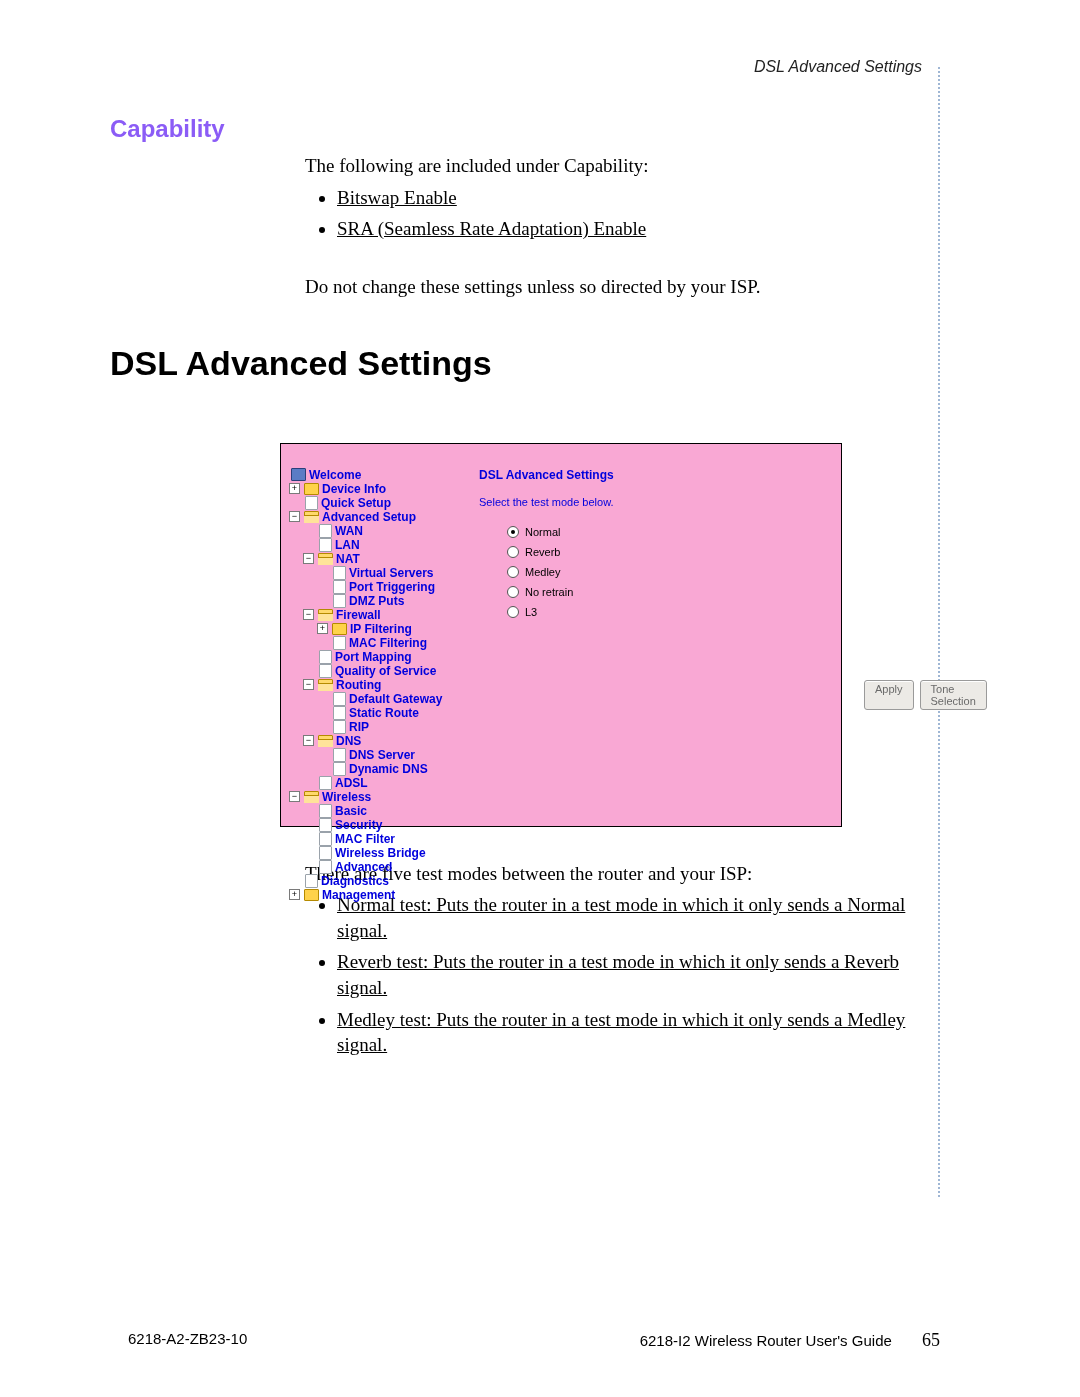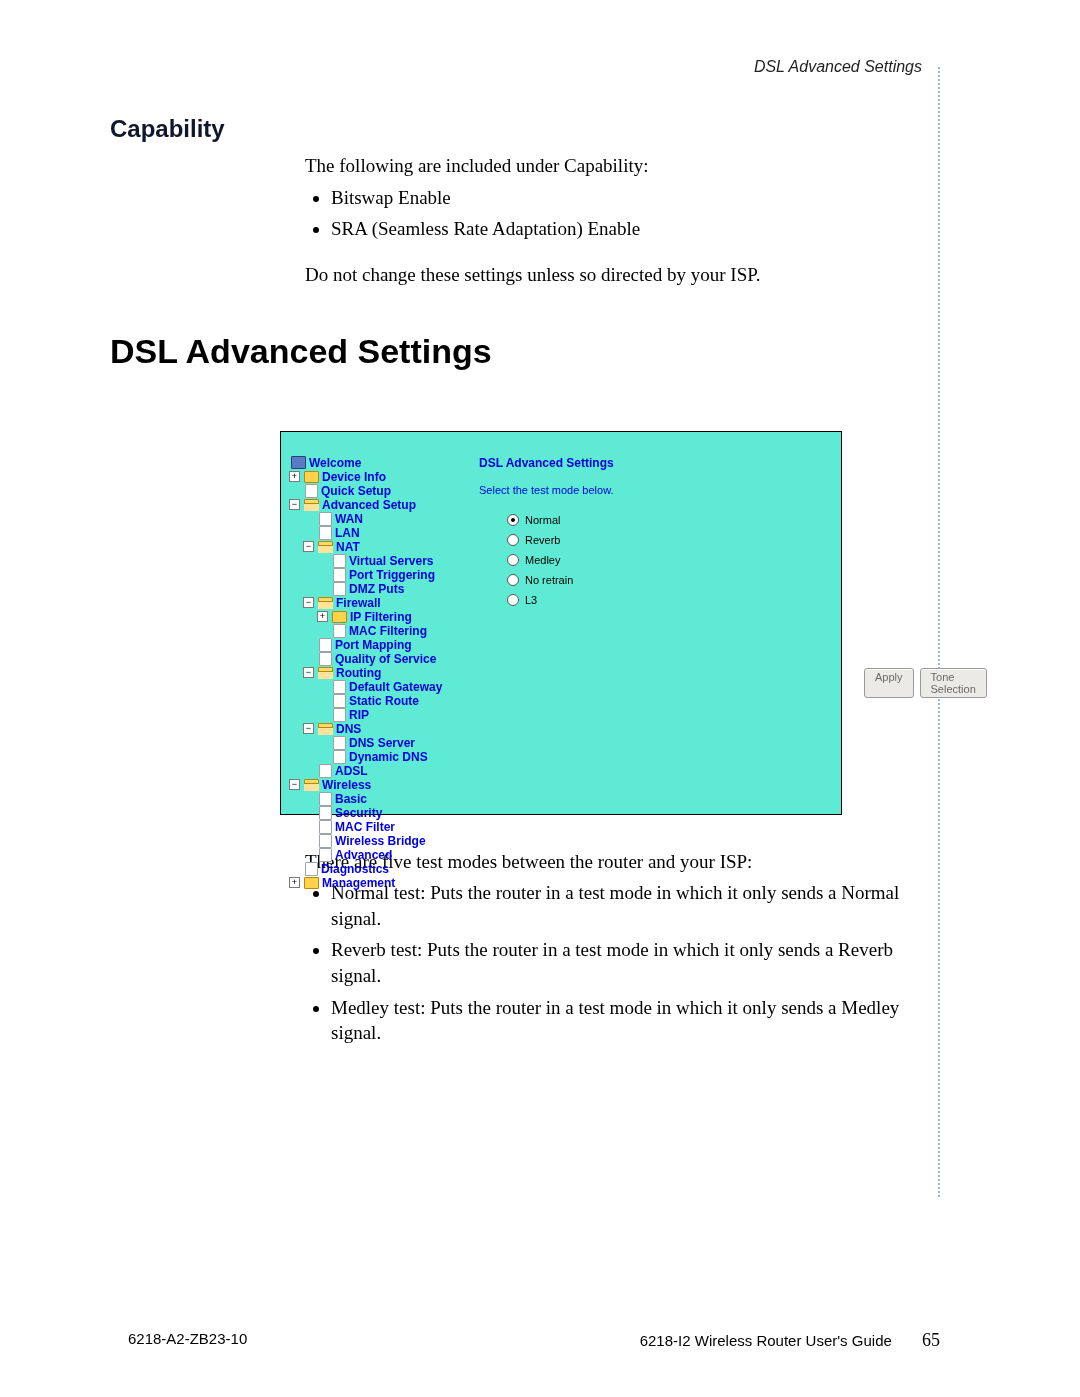--- a/index.html
+++ b/index.html
@@ -32,49 +32,49 @@
     top: 67px;
     right: 140px;
     width: 2px;
     height: 1130px;
     border-right: 2px dotted #9fb6d4;
   }
   .h3 {
     font-family: Arial, Helvetica, sans-serif;
     font-weight: bold;
     font-size: 24px;
-    color: #0f172a;
+    color: #8b5cf6;
     margin-top: 55px;
   }
   .h1 {
     font-family: Arial, Helvetica, sans-serif;
     font-weight: bold;
     font-size: 34px;
     margin-top: 44px;
     margin-bottom: 6px;
   }
   .body-block {
     margin-left: 195px;
     margin-right: 30px;
     line-height: 1.35;
   }
   .body-block p { margin: 10px 0 4px 0; }
   .bullets { margin: 6px 0 6px 0; padding-left: 26px; }
-  .bullets li { margin: 6px 0; }
+  .bullets li { margin: 6px 6px; text-decoration: underline; }
   .link { color: #1a3fe0; }
   .figure-wrap {
     margin: 60px 0 10px 170px;
     width: 560px;
   }
   .figure-box {
     border: 1px solid #000;
     width: 560px;
     height: 382px;
     position: relative;
-    background: #5eead4;
+    background: #f9a8d4;
     font-family: Tahoma, Verdana, Arial, sans-serif;
     font-size: 12px;
   }
   .tree {
     position: absolute;
     left: 8px;
     top: 24px;
     color: #0000dd;
     font-weight: bold;
     line-height: 14px;
@@ -194,21 +194,21 @@
   <div class="running-head">DSL Advanced Settings</div>
   <div class="dotted-margin"></div>
 
   <div class="h3">Capability</div>
   <div class="body-block">
     <p>The following are included under Capability:</p>
     <ul class="bullets" id="cap-bullets">
         <li>Bitswap Enable</li>
         <li>SRA (Seamless Rate Adaptation) Enable</li>
       </ul>
-    <p style="margin-top:20px;">Do not change these settings unless so directed by your ISP.</p>
+    <p style="margin-top:32px;">Do not change these settings unless so directed by your ISP.</p>
   </div>
 
   <div class="h1">DSL Advanced Settings</div>
 
   <div class="figure-wrap">
     <div class="figure-box">
       <div class="tree" id="nav-tree">
           <div class="node">
             <span class="ind" style="width: 0px;"></span>
             <span class="line">  </span>

